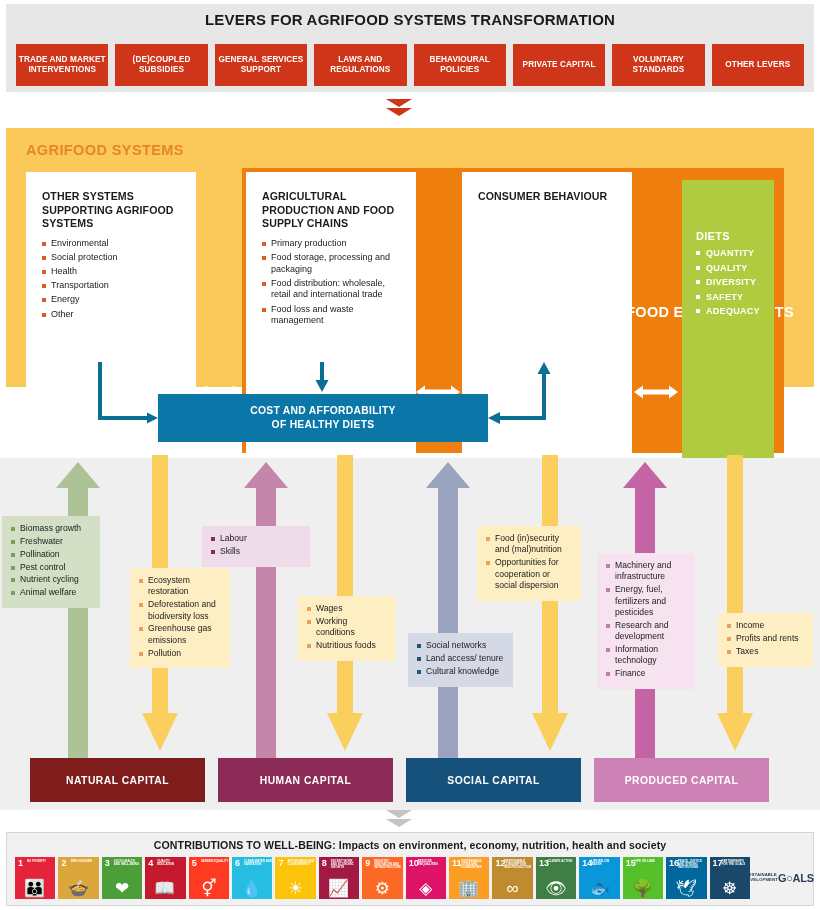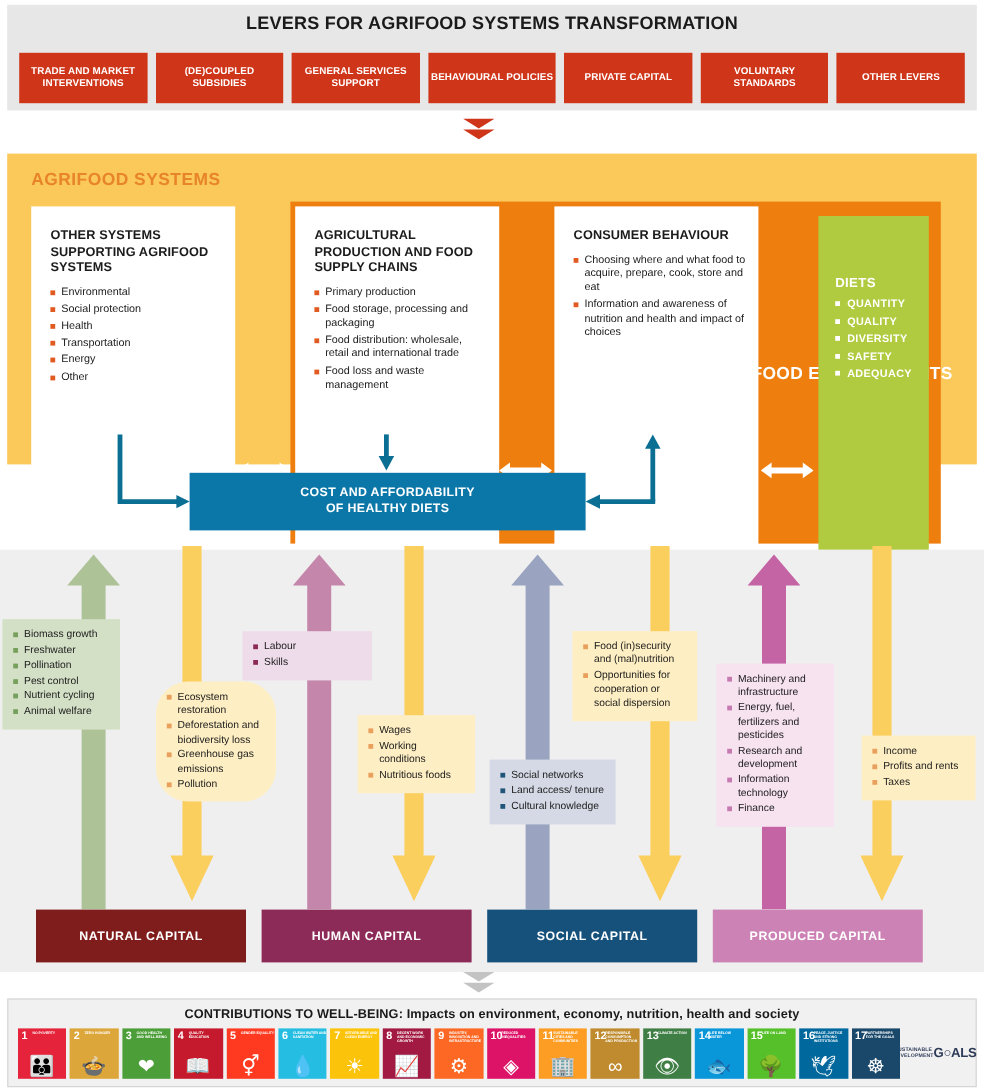--- a/index.html
+++ b/index.html
@@ -182,20 +182,21 @@
 <body>
 
 <div class="stage">
 
   <div class="levers-panel">
     <div class="levers-title">LEVERS FOR AGRIFOOD SYSTEMS TRANSFORMATION</div>
     <div class="levers-row">
       <div class="lever-box">TRADE AND MARKET INTERVENTIONS</div>
       <div class="lever-box">(DE)COUPLED SUBSIDIES</div>
       <div class="lever-box">GENERAL SERVICES SUPPORT</div>
+      <div class="lever-box">LAWS AND REGULATIONS</div>
       <div class="lever-box">BEHAVIOURAL POLICIES</div>
       <div class="lever-box">PRIVATE CAPITAL</div>
       <div class="lever-box">VOLUNTARY STANDARDS</div>
       <div class="lever-box">OTHER LEVERS</div>
     </div>
   </div>
 
   <div class="chev-wrap" id="chev-top">
     <div class="chev chev-red"></div>
       <div class="chev chev-red"></div>
@@ -223,24 +224,20 @@
       <ul class="bul-list">
         <li>Primary production</li>
         <li>Food storage, processing and packaging</li>
         <li>Food distribution: wholesale, retail and international trade</li>
         <li>Food loss and waste management</li>
       </ul>
     </div>
 
     <div class="card" id="card-cons">
       <div class="card-h">CONSUMER BEHAVIOUR</div>
-      <ul class="bul-list">
-        <li>Choosing where and what food to acquire, prepare, cook, store and eat</li>
-        <li>Information and awareness of nutrition and health and impact of choices</li>
-      </ul>
     </div>
 
     <div class="card" id="card-diets">
       <div class="diets-h">DIETS</div>
       <ul class="diets-list">
         <li>QUANTITY</li>
         <li>QUALITY</li>
         <li>DIVERSITY</li>
         <li>SAFETY</li>
         <li>ADEQUACY</li>
@@ -336,21 +333,21 @@
     <div class="tagbox tb-pink" style="left:597px; top:50px; width:98px;margin-top:45px;">
       <ul>
         <li>Machinery and infrastructure</li>
         <li>Energy, fuel, fertilizers and pesticides</li>
         <li>Research and development</li>
         <li>Information technology</li>
         <li>Finance</li>
       </ul>
     </div>
 
-    <div class="tagbox tb-yellow" style="left:130px; top:110px; width:100px;border-radius:27px;">
+    <div class="tagbox tb-yellow" style="left:130px; top:110px; width:100px;">
       <ul>
         <li>Ecosystem restoration</li>
         <li>Deforestation and biodiversity loss</li>
         <li>Greenhouse gas emissions</li>
         <li>Pollution</li>
       </ul>
     </div>
 
     <div class="tagbox tb-yellow" style="left:298px; top:138px; width:98px;">
       <ul>

